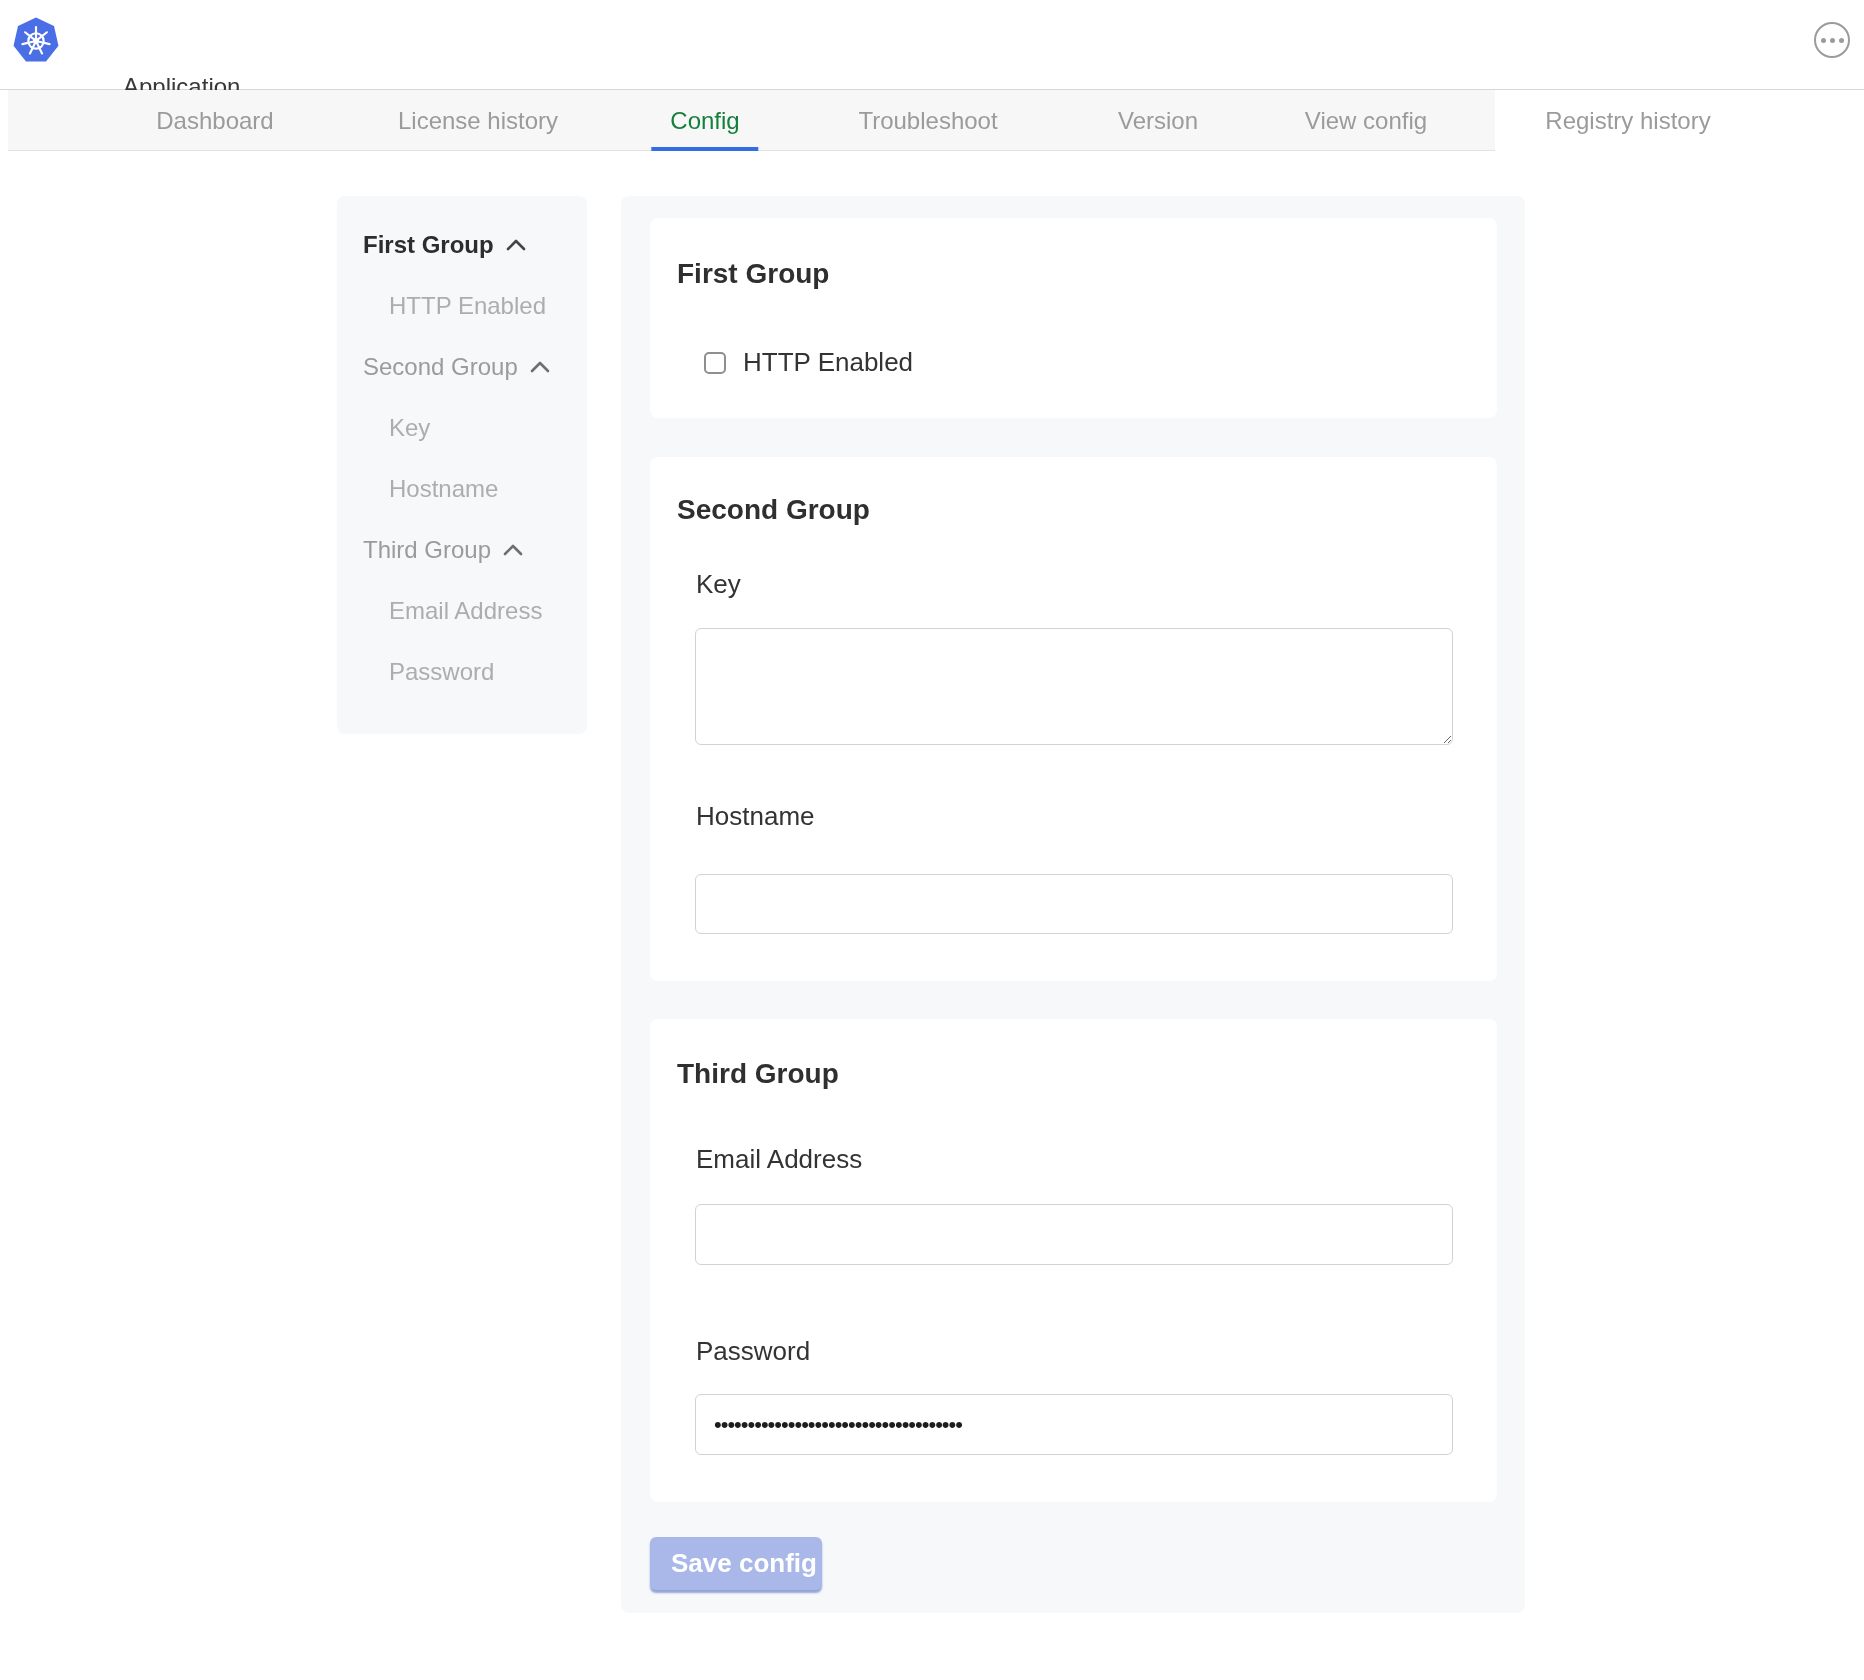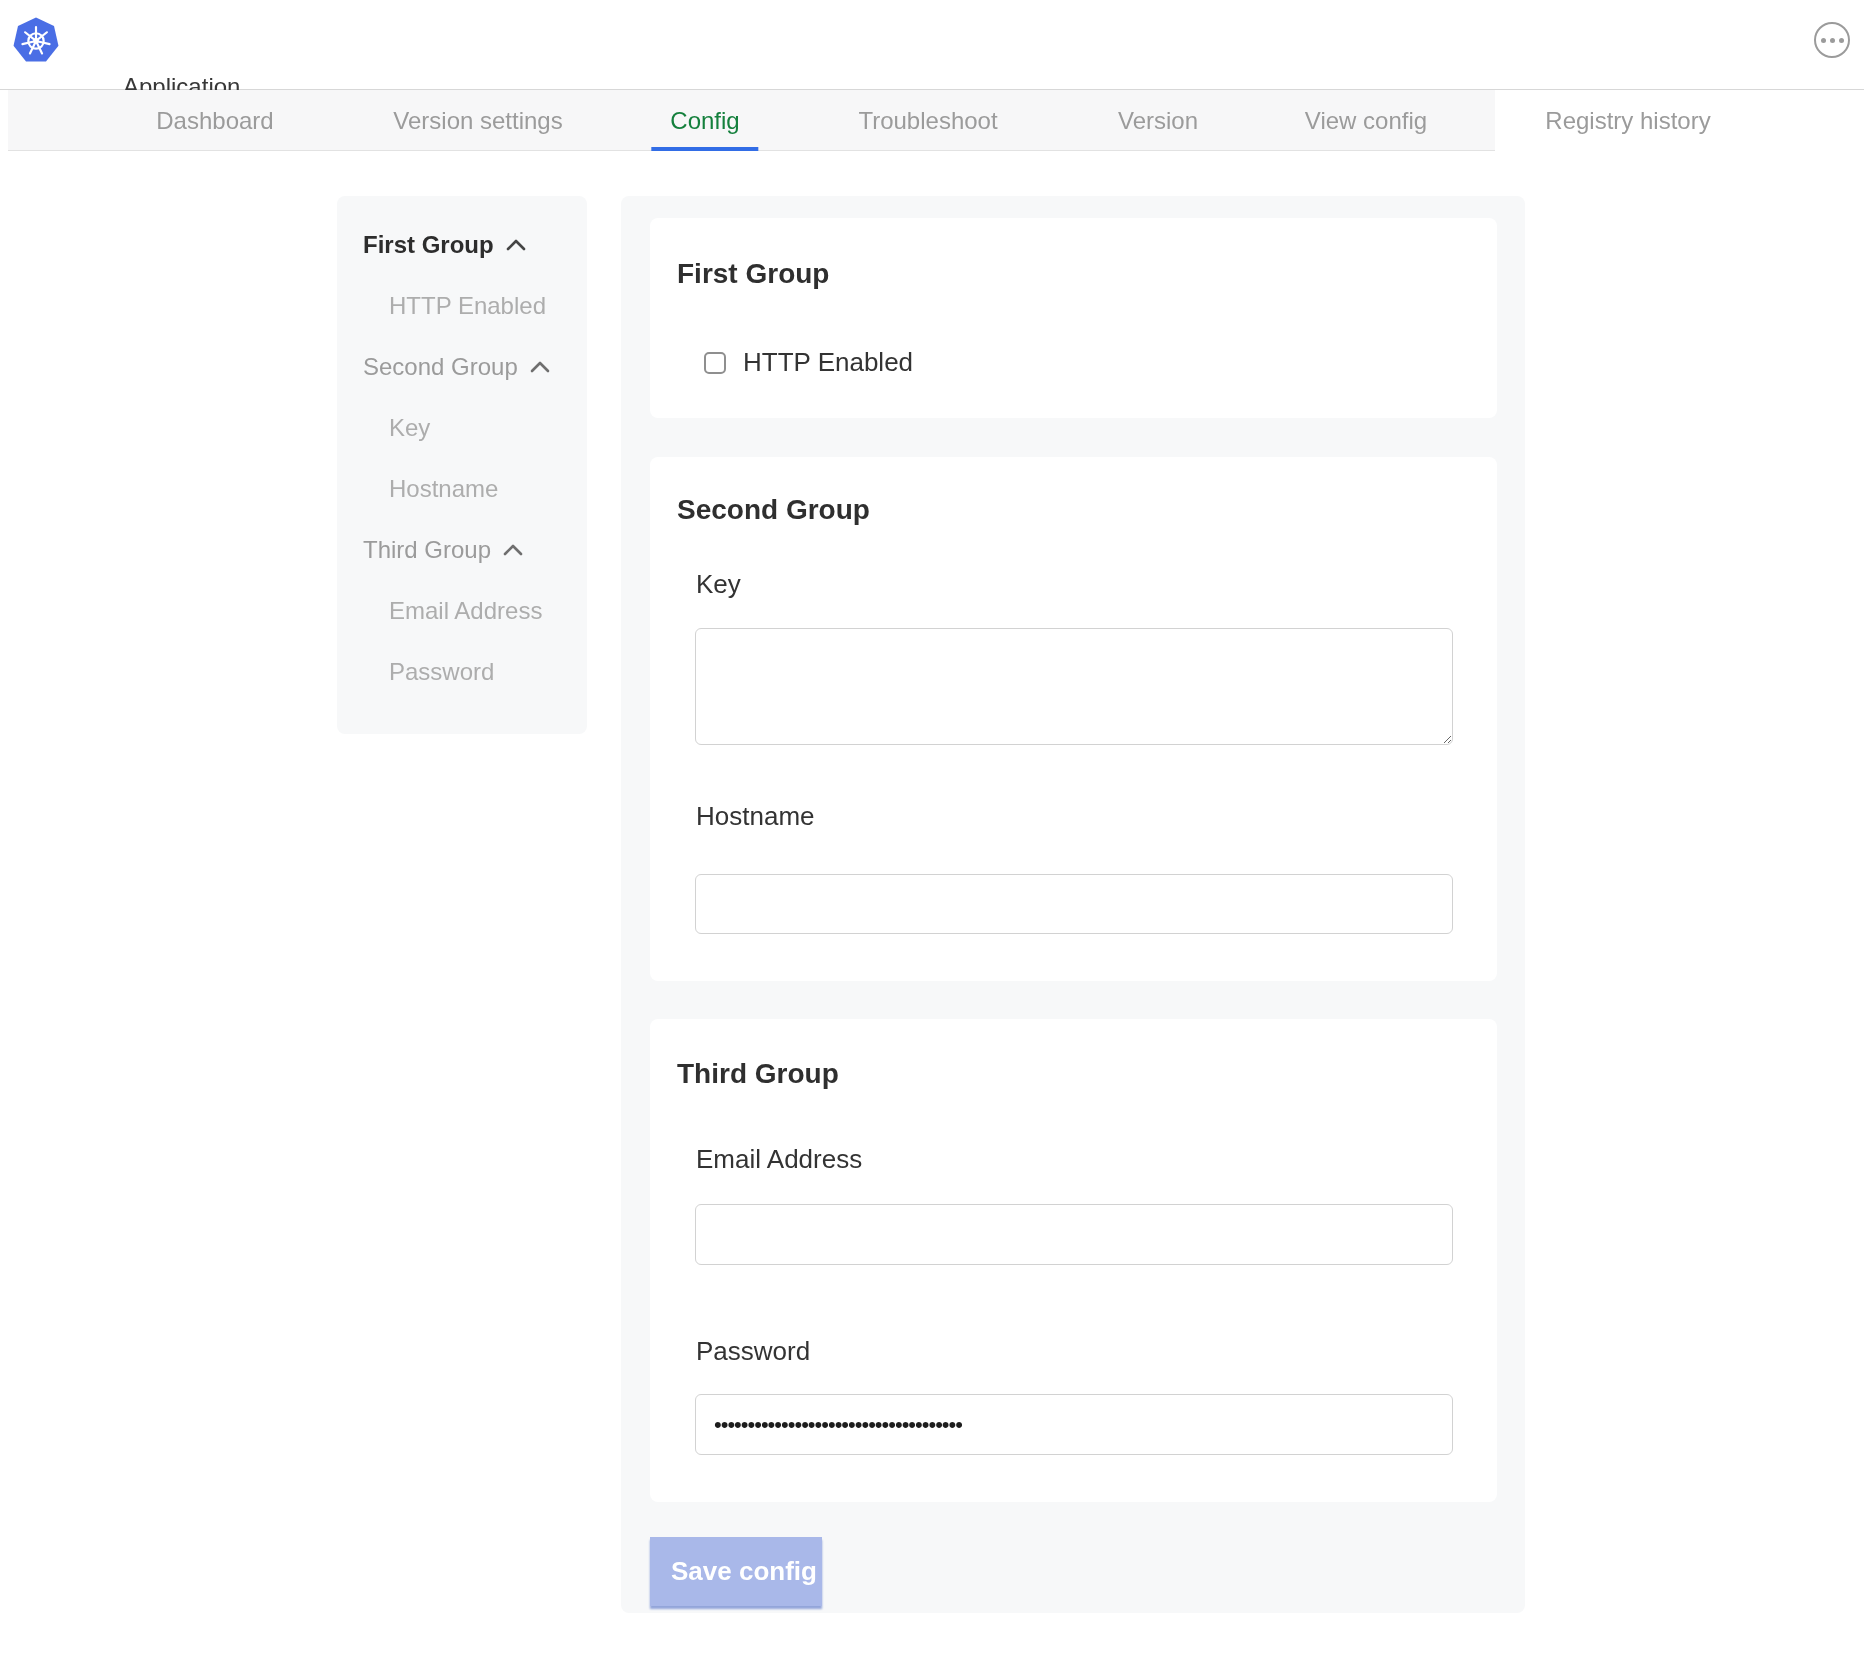--- a/index.html
+++ b/index.html
@@ -63,22 +63,22 @@
               font-family:"Liberation Sans", sans-serif; }
   .pwd { font-size:22px; letter-spacing:-1px; color:#1d1d1d; }
 
   .check-row { position:absolute; left:54px; top:129px; display:flex;
                align-items:center; }
   .checkbox { appearance:none; -webkit-appearance:none; width:22px; height:22px;
               border:2px solid #8f8f8f; border-radius:5px; background:#fff;
               cursor:pointer; }
   .check-label { margin-left:17px; font-size:26px; color:#333333; white-space:nowrap; }
 
-  .save-btn { position:absolute; left:29px; top:1341px; width:172px; height:69px;
-              background:#a9b8e9; border:none; border-radius:0; color:#ffffff;
+  .save-btn { position:absolute; left:29px; top:1341px; width:172px; height:53px;
+              background:#a9b8e9; border:none; border-radius:6px; color:#ffffff;
               font-size:26px; font-weight:bold; cursor:default;
               box-shadow:0 3px 2px #93a5da; font-family:"Liberation Sans", sans-serif;padding-left:16px; }
 </style>
 </head>
 <body>
 
 <div class="page">
 
   <div class="header">
     <span class="logo">
@@ -103,21 +103,21 @@
     </div>
     <div class="menu-btn">
       <i></i>
         <i></i>
         <i></i>
     </div>
   </div>
 
   <div class="nav">
     <div class="tab" style="left:207px">Dashboard</div>
-    <div class="tab" style="left:470px">Version settings</div>
+    <div class="tab" style="left:470px">License history</div>
     <div class="tab active" style="left:697px">Config</div>
     <div class="tab" style="left:920px">Troubleshoot</div>
     <div class="tab" style="left:1150px">Version</div>
     <div class="tab" style="left:1358px">View config</div>
     <div class="tab" style="left:1620px">Registry history</div>
   </div>
 
   <div class="sidebar">
     <div class="side-item active">
       <span>First Group</span>

